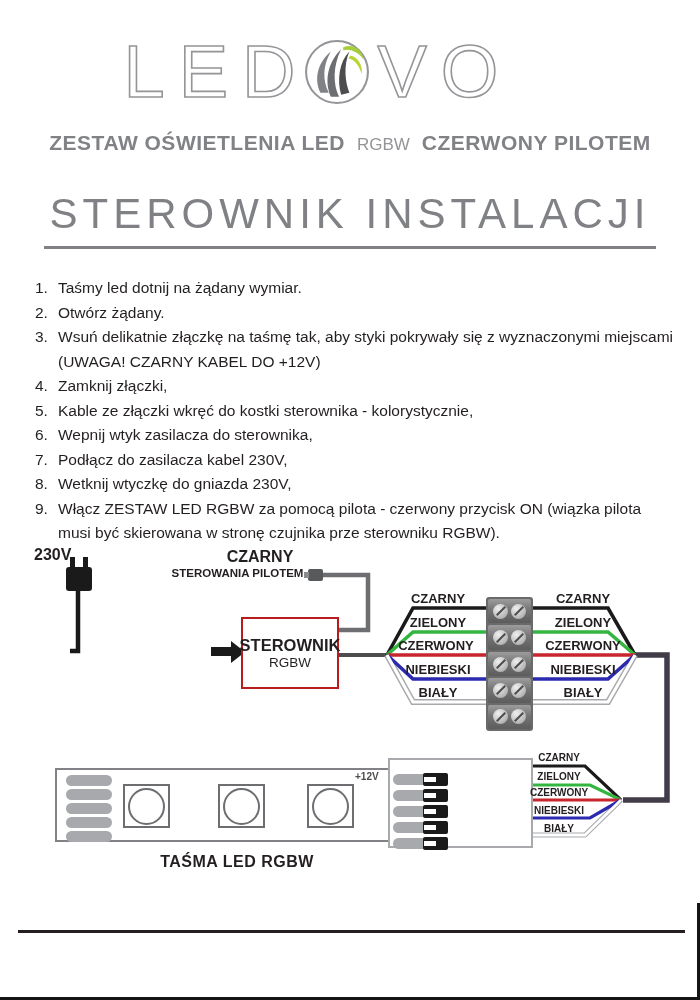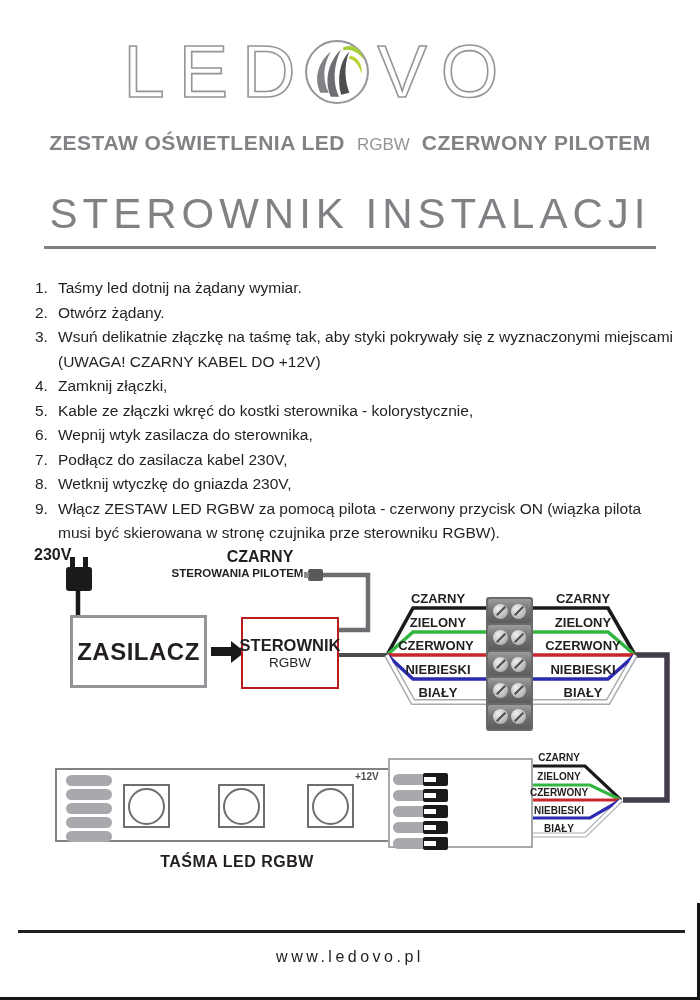--- a/index.html
+++ b/index.html
@@ -185,23 +185,20 @@
     <path class="wire-3" d="M533,818 L590,818 L621,800" fill="none" stroke-width="3.2" stroke="#2b2ab0"></path>
     <path class="wire-4" d="M533,835 L585,835 L621,800" fill="none" stroke-width="2.8" stroke="#ffffff"></path>
   </svg>
 
   <span class="lbl" style="left:34px;top:546px;font-size:16px;font-weight:bold;">230V</span>
 
   <span class="lbl" style="left:195px;top:548px;width:130px;text-align:center;font-size:16px;font-weight:bold;">CZARNY</span>
   <span class="lbl" style="left:165px;top:567px;width:145px;text-align:center;font-size:11.5px;font-weight:bold;">STEROWANIA PILOTEM</span>
   <div class="sensor-plug"></div>
 
-  <div class="box zasilacz">
-    <span>ZASILACZ</span>
-  </div>
 
   <div class="box sterownik">
     <span class="l1">STEROWNIK</span>
     <span class="l2">RGBW</span>
   </div>
 
   <div class="terminal">
 
   <div class="tcell">
       <span class="screw"></span>
@@ -270,17 +267,16 @@
     <div class="cpin" style="top:29px"></div>
     <div class="cpin" style="top:45px"></div>
     <div class="cpin" style="top:61px"></div>
     <div class="cpin" style="top:77px"></div>
   </div>
   <span class="plus12">+12V</span>
 
   <span class="lbl" style="left:137px;top:853px;width:200px;text-align:center;font-size:16px;font-weight:bold;letter-spacing:.5px;">TAŚMA LED RGBW</span>
 
   <div class="footer-line"></div>
-  <div class="footer-url">www.ledovo.pl</div>
   <div class="edge-bottom"></div>
   <div class="edge-right"></div>
 
 </div>
 
 </body></html>

